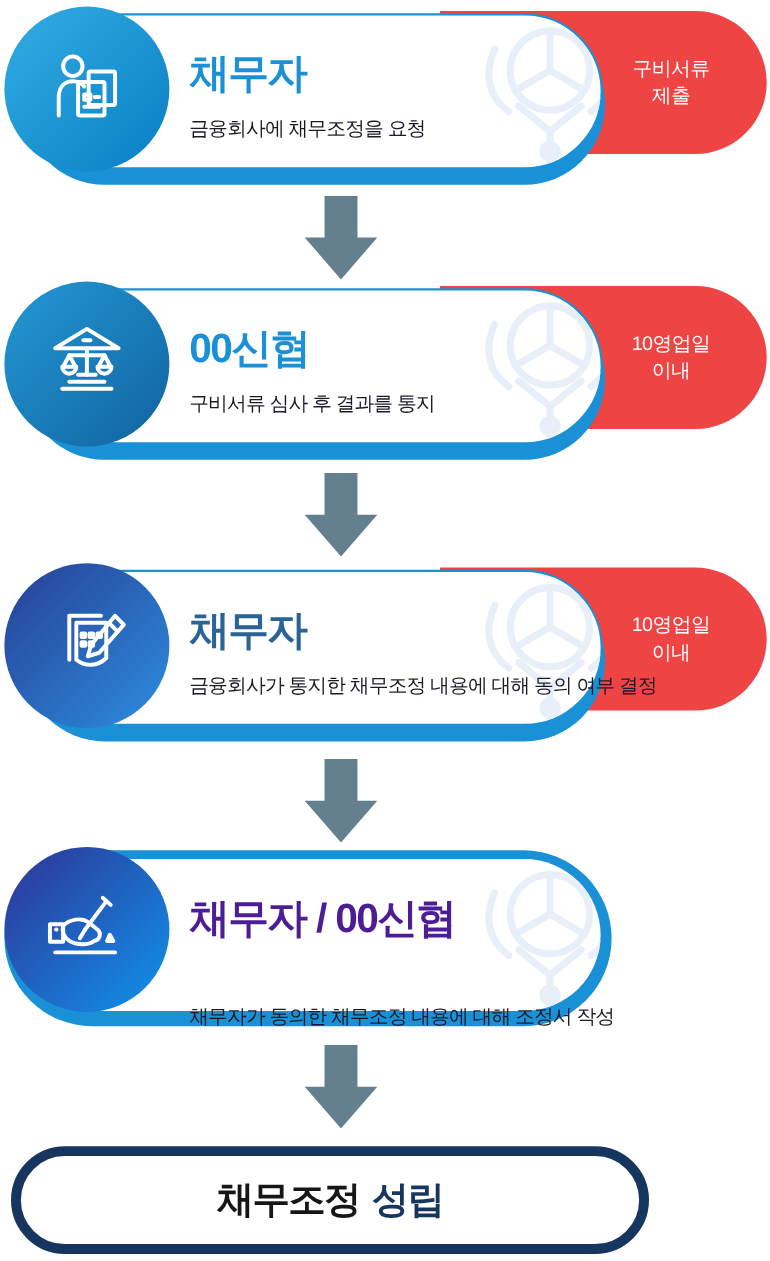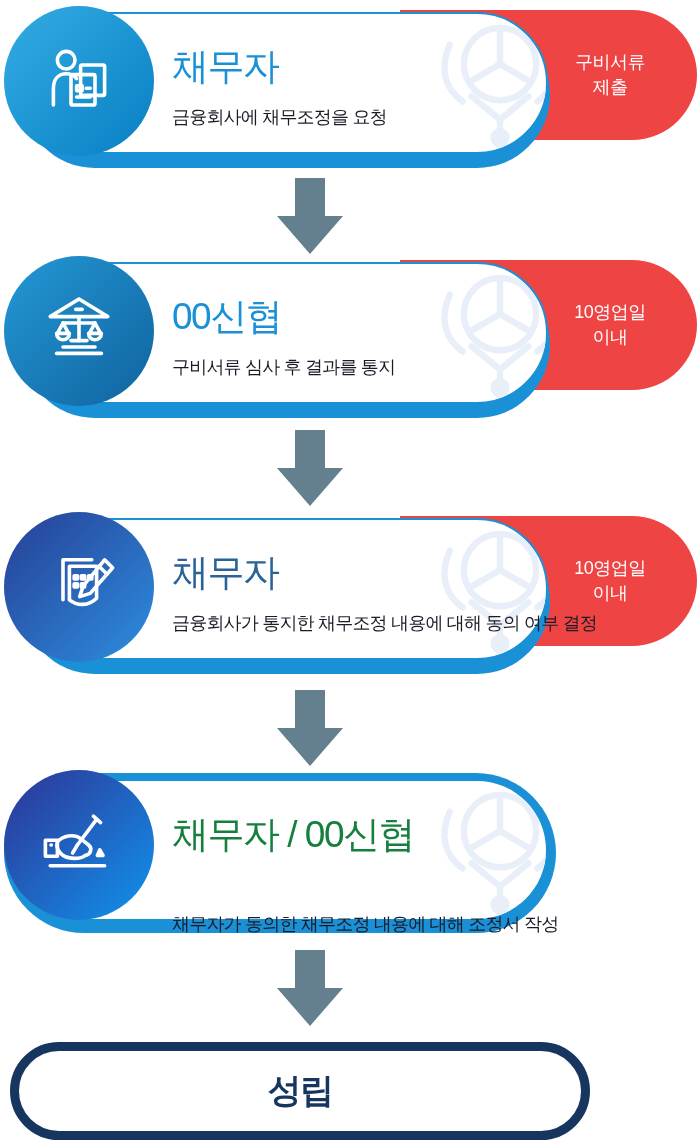--- a/index.html
+++ b/index.html
@@ -25,25 +25,25 @@
        overflow:hidden;box-sizing:border-box;}
   .watermark{position:absolute;left:406px;top:-8px;width:160px;height:160px;}
 
   .circle{position:absolute;left:4px;top:0;width:150px;height:150px;
        border-radius:50%;display:flex;align-items:center;justify-content:center;}
   .s1 .circle{background:linear-gradient(135deg,#2fa8e1 10%,#0c83c6 90%);}
   .s2 .circle{background:linear-gradient(135deg,#2193cf 10%,#1268a5 90%);}
   .s3 .circle{background:linear-gradient(135deg,#27479c 10%,#2c86d8 90%);}
   .s4 .circle{background:linear-gradient(135deg,#2c3d9e 10%,#138ae4 90%);}
 
-  .title{position:absolute;left:172px;top:36px;font-size:37px;font-weight:400;
+  .title{position:absolute;left:172px;top:36px;font-size:37px;font-weight:700;
        letter-spacing:-1.5px;white-space:nowrap;}
   .s1 .title,.s2 .title{color:#1a91d6;}
   .s3 .title{color:#2a6496;}
-  .s4 .title{color:#15803d;}
+  .s4 .title{color:#4c1d95;}
   .subtitle{position:absolute;left:172px;top:99px;font-size:18px;color:#1b1b28;
        letter-spacing:-0.8px;font-weight:500;white-space:nowrap;}
 
   
   .s4 .shadow-pill{left:4px;top:5px;width:552px;height:160px;border-radius:83px;}
   .s4 .white-pill{left:14px;top:13px;width:532px;height:138px;border:none;border-radius:69px;}
   .s4 .circle{top:2px;}
   .s4 .title{top:42px;}
   .s4 .subtitle{top:104px;margin-top:40px;}
 
@@ -212,16 +212,17 @@
     </div>
     <div class="title">채무자 / 00신협</div>
     <div class="subtitle">채무자가 동의한 채무조정 내용에 대해 조정서 작성</div>
   </div>
 
   <svg class="arrow a4" viewBox="0 0 66 76">
     <polygon points="18,0 48,0 48,38 66,38 33,76 0,38 18,38" fill="#64808f"></polygon>
   </svg>
 
   <div class="final-pill">
+    <span class="final-prefix">채무조정</span>
     <span class="final-highlight">성립</span>
   </div>
 
 </div>
 
 </body></html>

